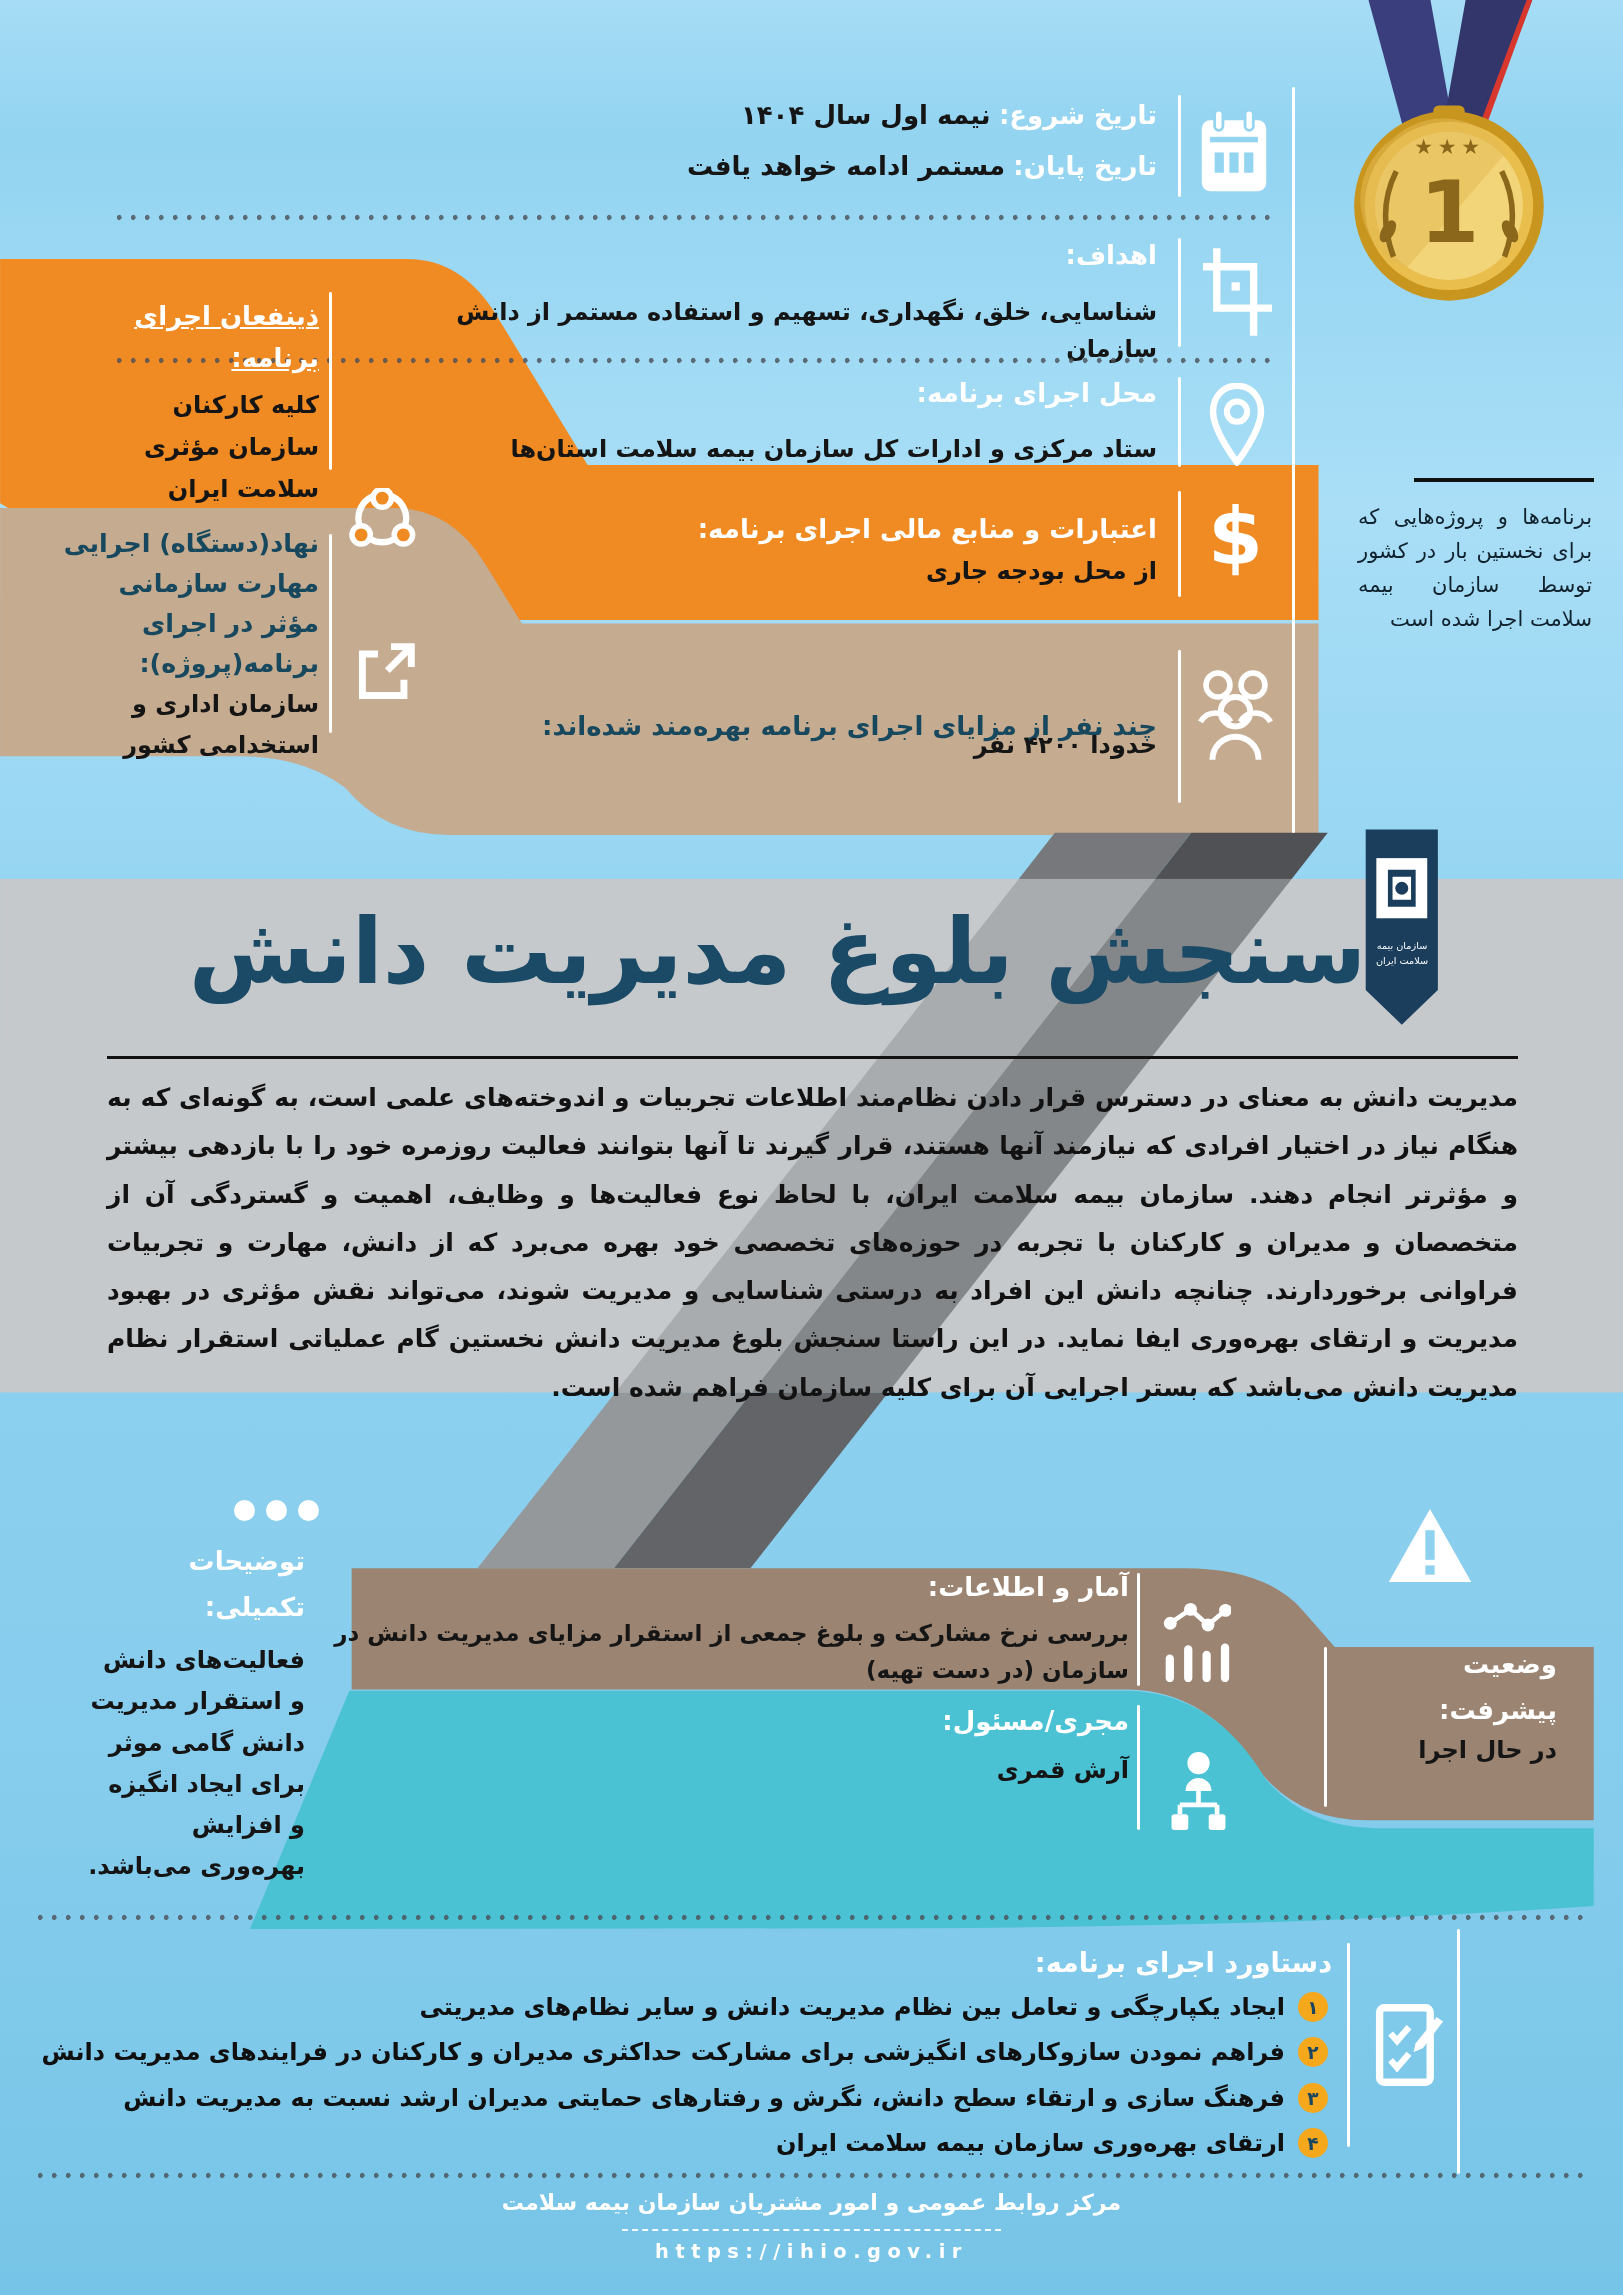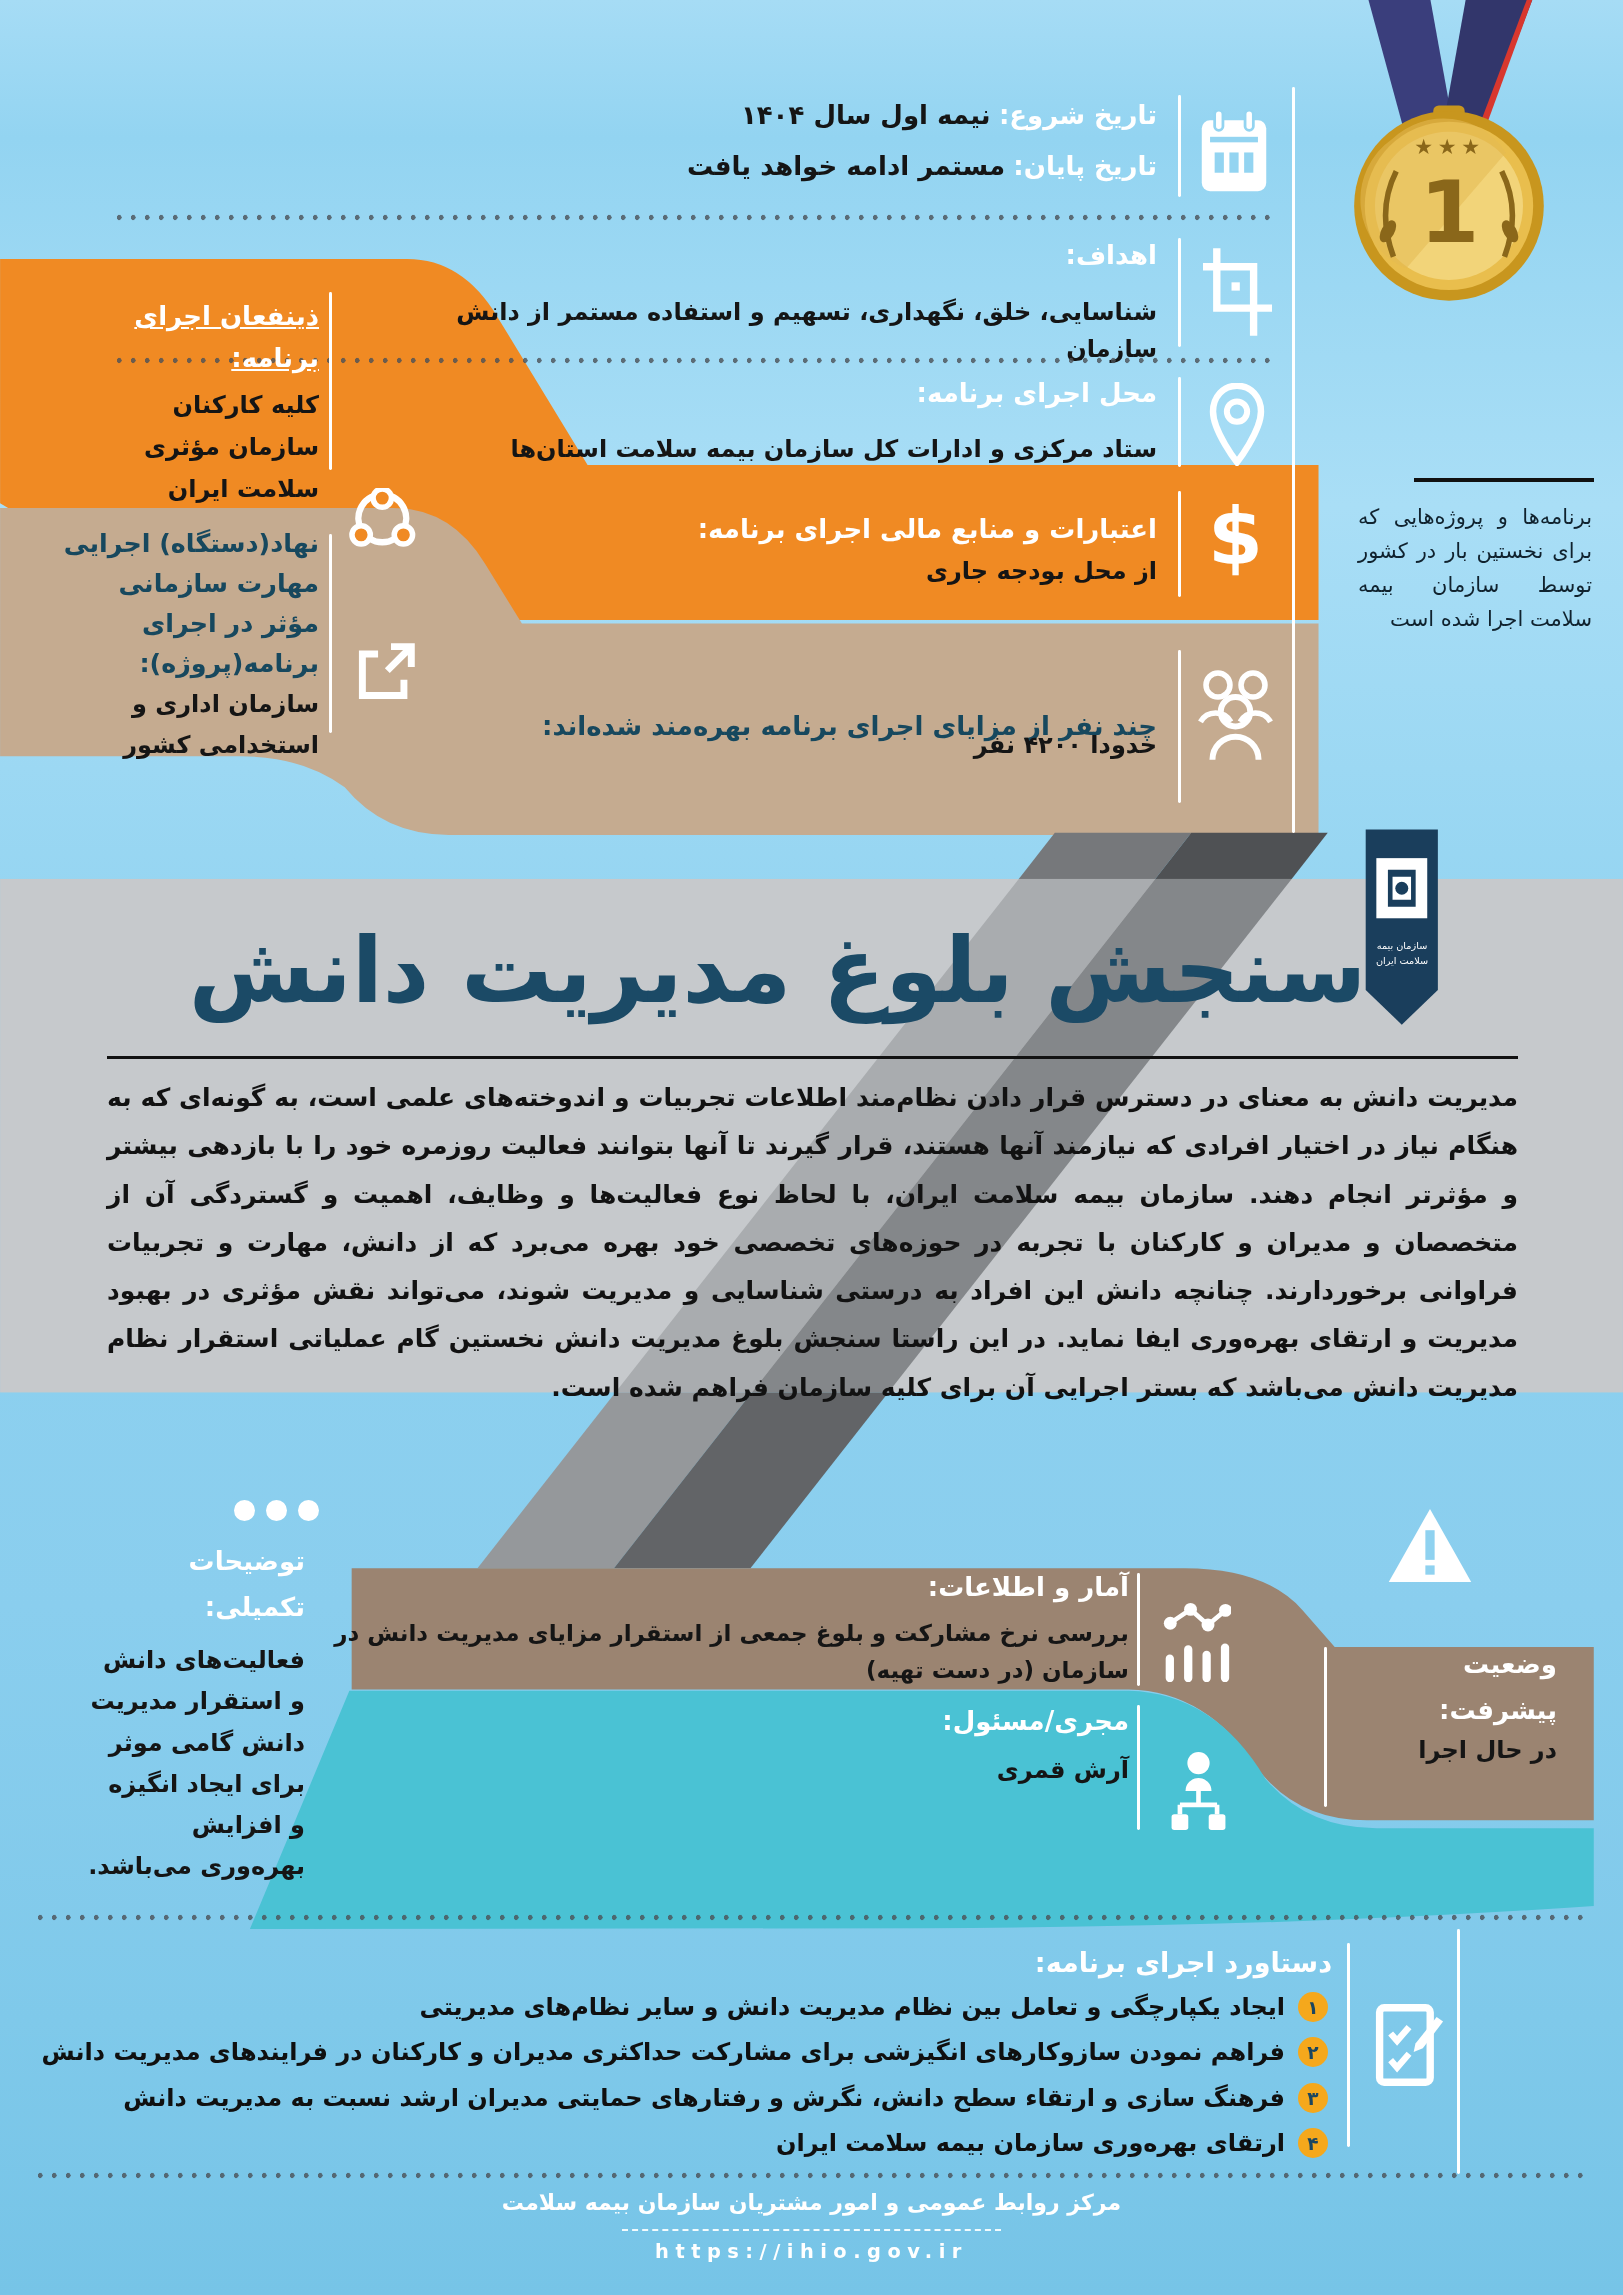--- a/index.html
+++ b/index.html
@@ -148,21 +148,21 @@
   <div class="abs rtl teal-lbl" style="right:1304px;top:523px;width:259px;font-size:25.4px;line-height:1.58;">نهاد(دستگاه) اجرایی مهارت سازمانی مؤثر در اجرای برنامه(پروژه):</div>
   <div class="abs rtl h52 val" style="right:1304px;top:684px;width:259px;line-height:1.7;">سازمان اداری و استخدامی کشور</div>
   <svg class="icon" style="left:355px;top:642px;" width="60" height="60" viewBox="0 0 130 130">
     <path d="M50,26 H16 V116 H106 V82" fill="none" stroke="#ffffff" stroke-width="15"></path>
     <path d="M70,62 L118,14 M78,10 H122 V54" fill="none" stroke="#ffffff" stroke-width="15"></path>
   </svg>
 
   <div class="abs" style="left:1414px;top:478px;width:180px;height:3.7px;background:#111;"></div>
   <div class="abs rtl" style="right:31px;top:500px;width:234px;font-size:21px;font-weight:400;color:#10222e;line-height:1.62;text-align:justify;">برنامه‌ها و پروژه‌هایی که برای نخستین بار در کشور توسط سازمان بیمه سلامت اجرا شده است</div>
 
-  <div class="abs rtl" style="left:139px;top:918px;width:1277px;text-align:center;font-size:91px;font-weight:800;color:#1B4A66;">سنجش بلوغ مدیریت دانش</div>
+  <div class="abs rtl" style="left:139px;top:899px;width:1277px;text-align:center;font-size:91px;font-weight:800;color:#1B4A66;">سنجش بلوغ مدیریت دانش</div>
   <div class="abs" style="left:107px;top:1056px;width:1411px;height:3.2px;background:#121212;"></div>
   <div class="abs rtl" style="left:107px;top:1074px;width:1411px;font-size:25px;font-weight:600;color:#121212;line-height:1.93;text-align:justify;">مدیریت دانش به معنای در دسترس قرار دادن نظام‌مند اطلاعات تجربیات و اندوخته‌های علمی است، به گونه‌ای که به هنگام نیاز در اختیار افرادی که نیازمند آنها هستند، قرار گیرند تا آنها بتوانند فعالیت روزمره خود را با بازدهی بیشتر و مؤثرتر انجام دهند. سازمان بیمه سلامت ایران، با لحاظ نوع فعالیت‌ها و وظایف، اهمیت و گستردگی آن از متخصصان و مدیران و کارکنان با تجربه در حوزه‌های تخصصی خود بهره می‌برد که از دانش، مهارت و تجربیات فراوانی برخوردارند. چنانچه دانش این افراد به درستی شناسایی و مدیریت شوند، می‌تواند نقش مؤثری در بهبود مدیریت و ارتقای بهره‌وری ایفا نماید. در این راستا سنجش بلوغ مدیریت دانش نخستین گام عملیاتی استقرار نظام مدیریت دانش می‌باشد که بستر اجرایی آن برای کلیه سازمان فراهم شده است.</div>
 
   <div class="abs" style="left:1366px;top:939px;width:72px;text-align:center;font-size:9.7px;color:#ffffff;direction:rtl;line-height:1.5;">سازمان بیمه سلامت ایران</div>
 
   <div class="abs" style="left:226px;top:1500px;width:93px;display:flex;gap:11px;">
     <span style="width:21px;height:21px;border-radius:50%;background:#fff;display:inline-block;"></span>
     <span style="width:21px;height:21px;border-radius:50%;background:#fff;display:inline-block;"></span>
     <span style="width:21px;height:21px;border-radius:50%;background:#fff;display:inline-block;"></span>
   </div>

